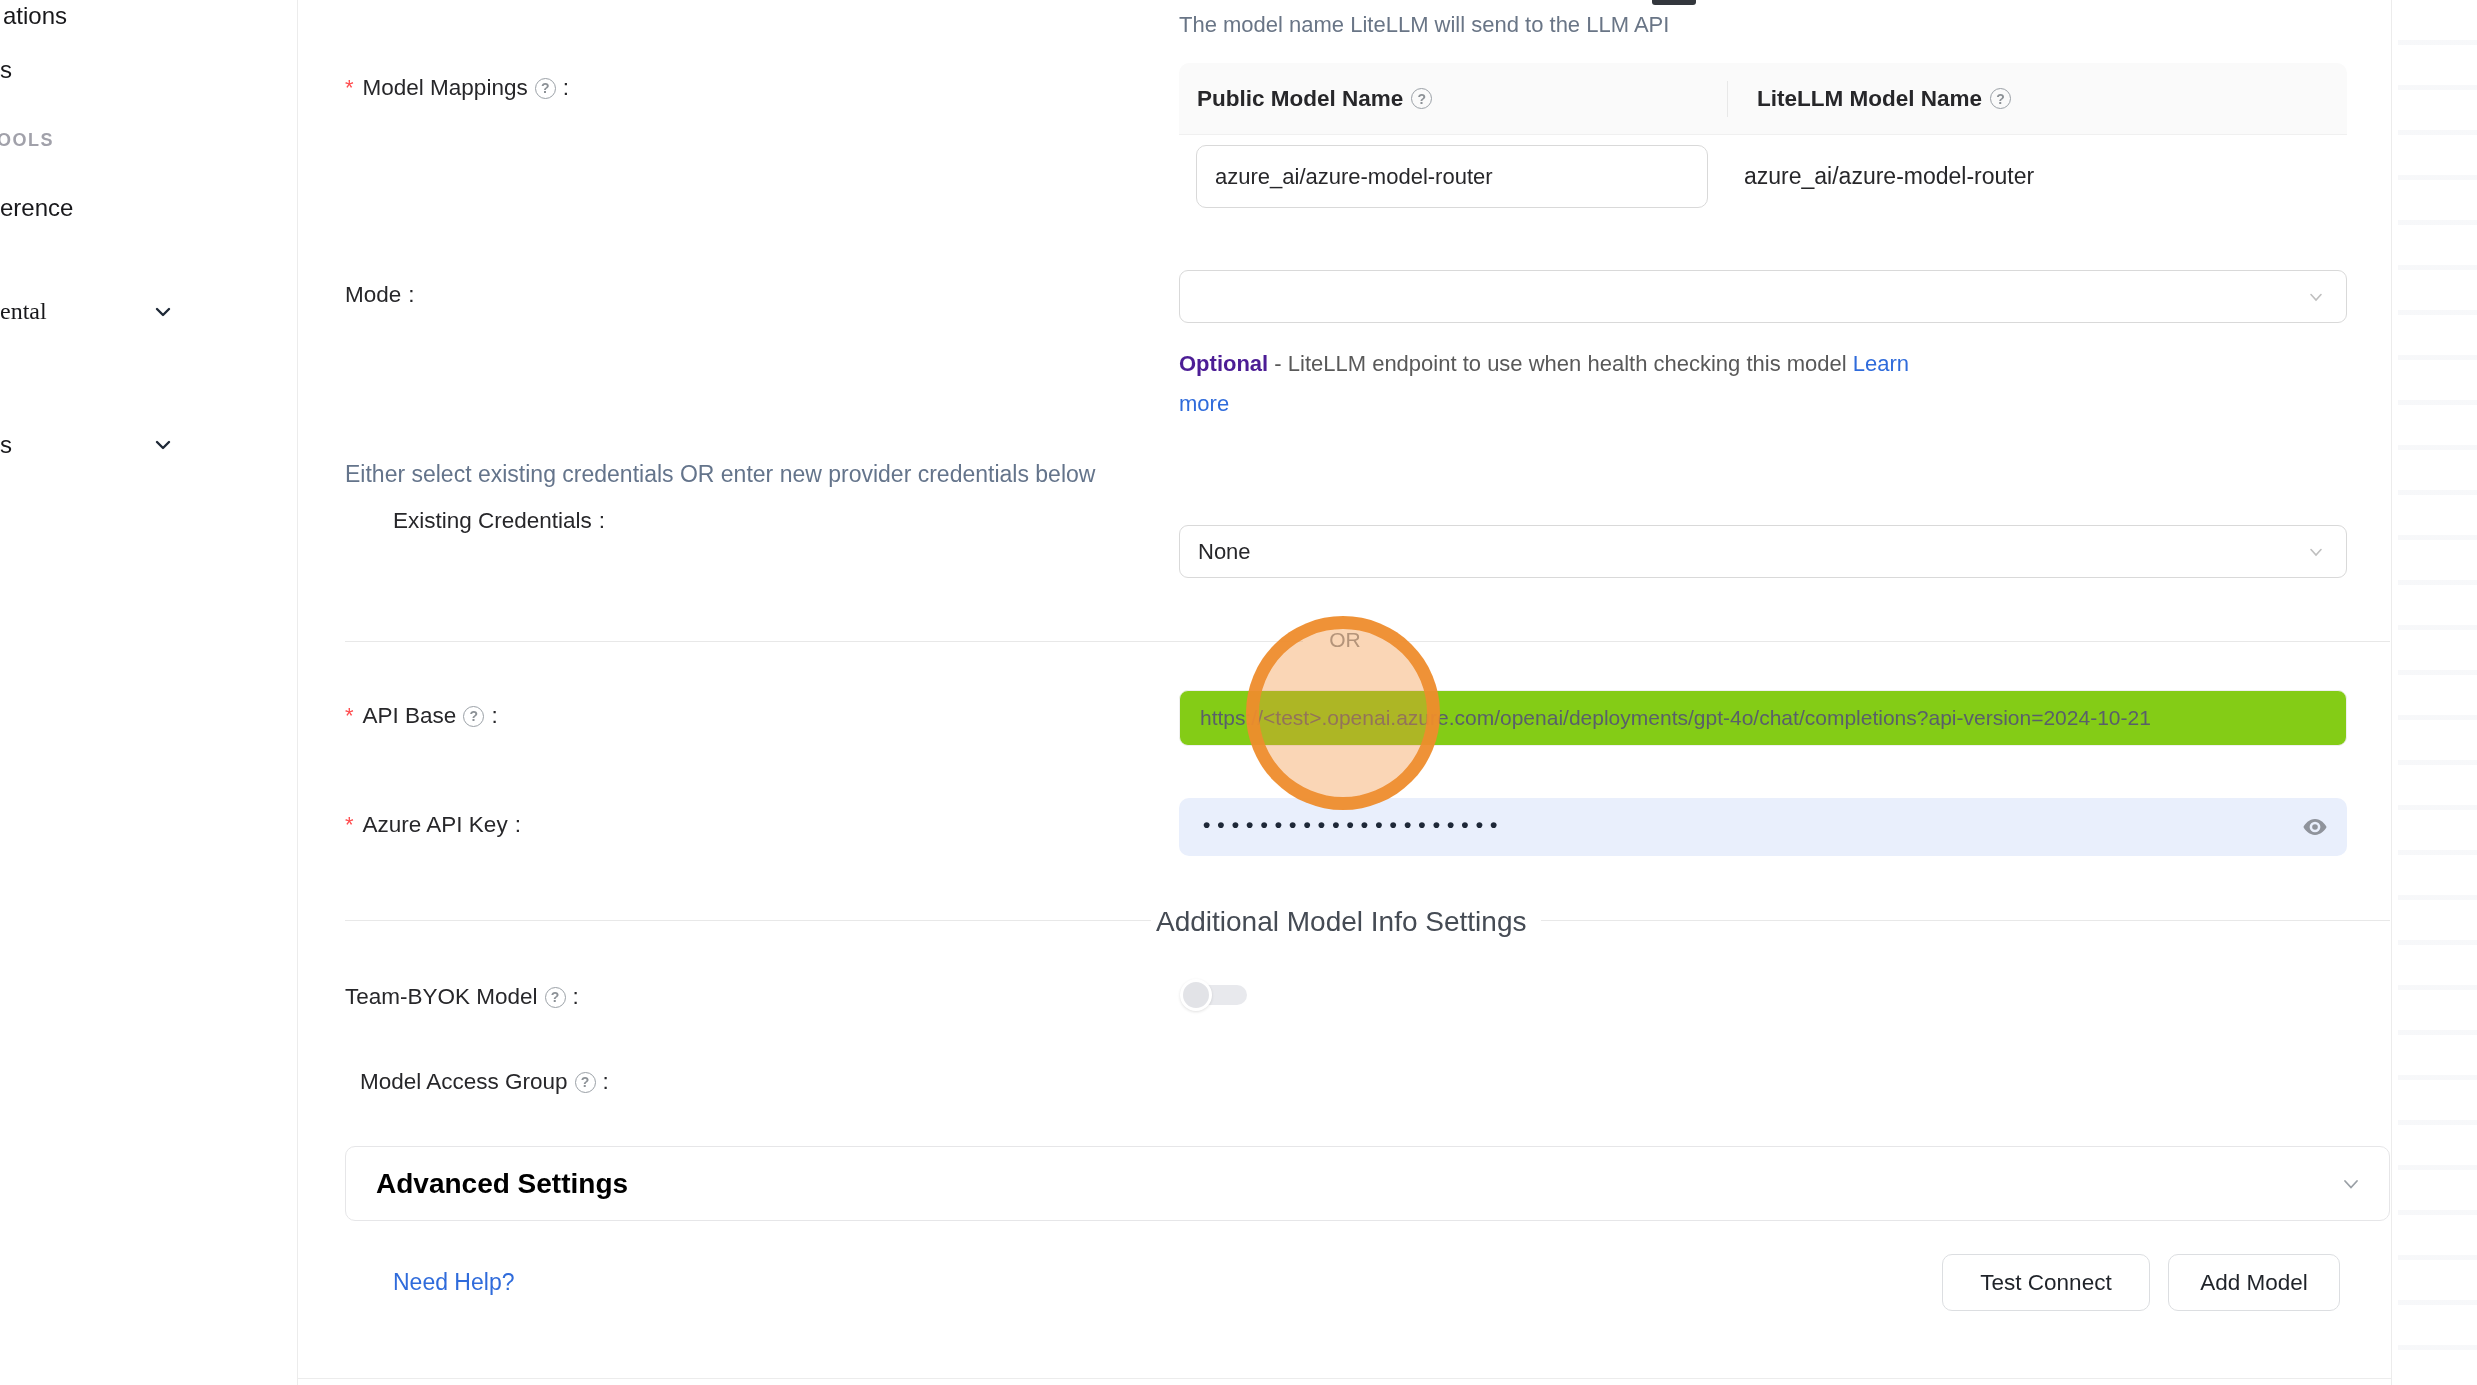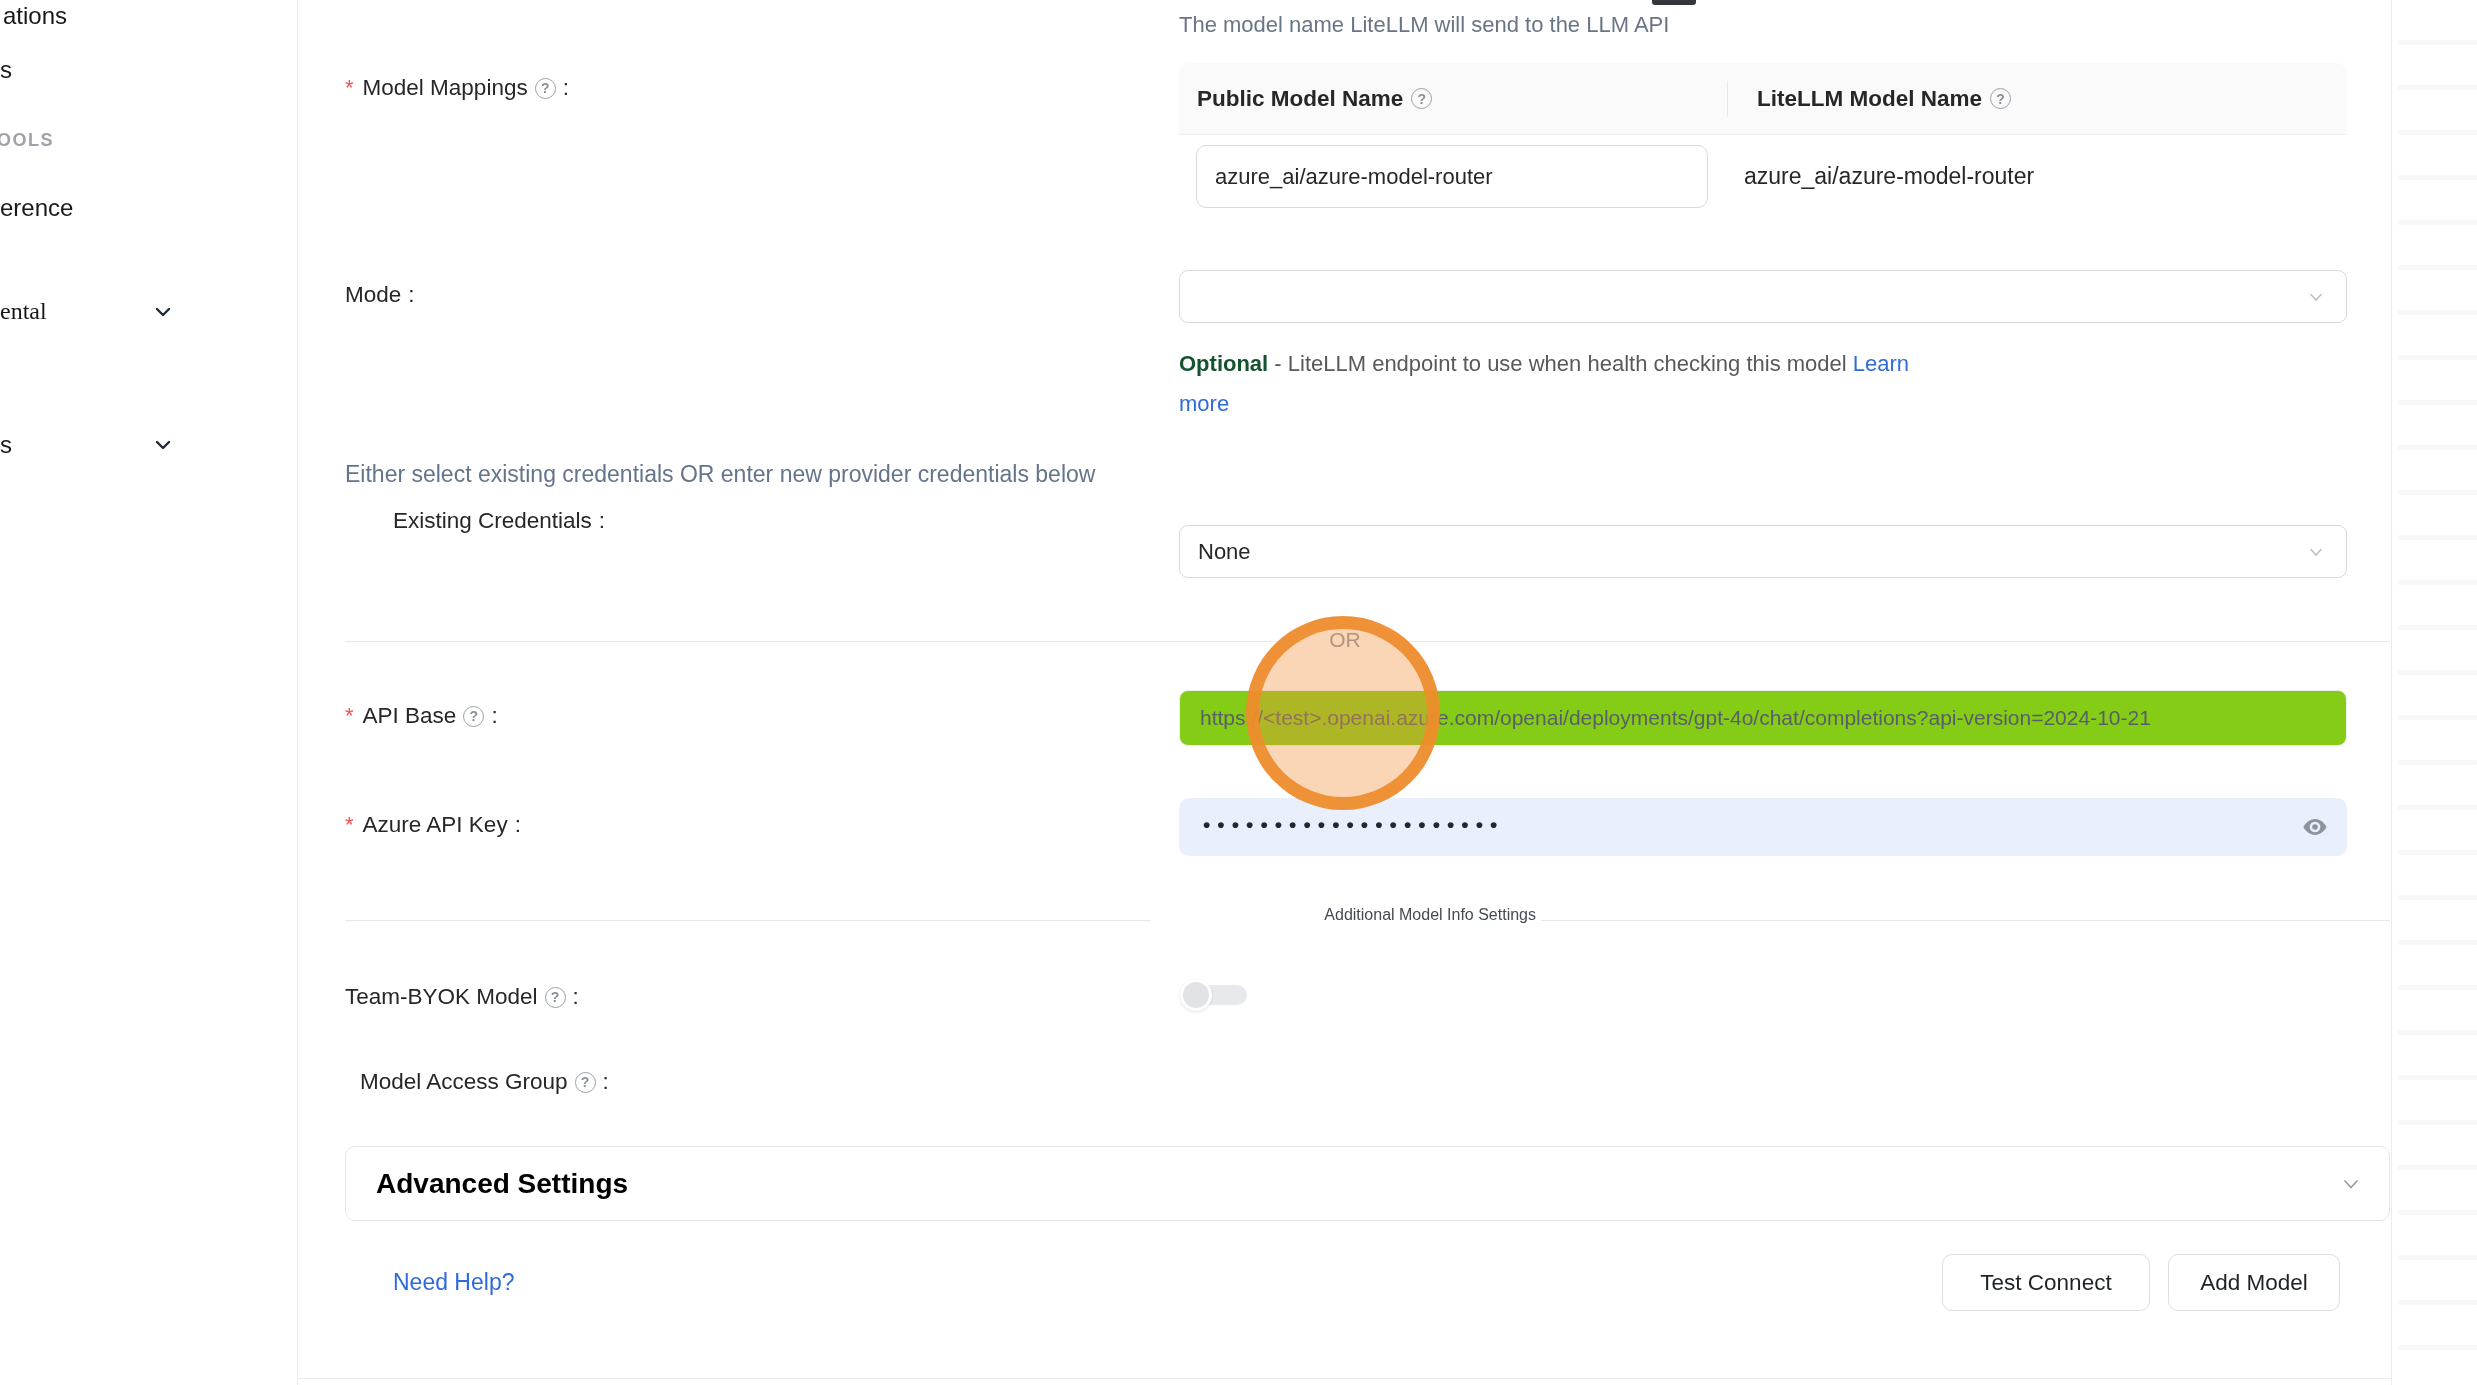--- a/index.html
+++ b/index.html
@@ -42,28 +42,28 @@
   .mm-static { position:absolute; left:565px; top:0; height:85px; display:flex; align-items:center; font-size:23px; color:#27272a; }
   .mm-bborder { position:absolute; left:0; top:161px; width:1168px; height:1px; background:#f0f0f0; }
 
   
   .select-box { position:absolute; left:1179px; width:1168px; height:53px; background:#fff; border:1px solid #d9d9d9; border-radius:9px;
                 display:flex; align-items:center; padding:0 18px; font-size:22px; color:#27272a; cursor:pointer; }
   .select-box .sel-chevron { position:absolute; right:22px; top:50%; transform:translateY(-50%); }
   .placeholder { color:#bfbfbf; }
 
   .opt-help { position:absolute; left:1179px; top:344px; width:830px; font-size:22px; color:#595959; line-height:40px; }
-  .opt-bold { font-weight:700; color:#14532d; }
+  .opt-bold { font-weight:700; color:#4c1d95; }
   .link { color:#2f6bdb; cursor:pointer; }
   .cred-note { position:absolute; left:345px; top:461px; font-size:23px; color:#64748b; }
 
   
   .divider-line { position:absolute; height:1px; background:#e8e8e8; }
   .or-text { position:absolute; top:628px; left:1305px; width:80px; text-align:center; font-size:21px; color:#8f959e; }
-  .info-divider-text { position:absolute; top:906px; left:1156px; width:380px; text-align:right; font-size:16px; color:#454b54; }
+  .info-divider-text { position:absolute; top:906px; left:1156px; width:380px; text-align:left; font-size:28px; color:#454b54; }
 
   
   .api-base { position:absolute; left:1179px; top:690px; width:1168px; height:56px; background:#84cc16; border:1px solid #efefef;
               border-radius:9px; display:flex; align-items:center; padding:0 20px; overflow:hidden; }
   .api-base span { font-size:21px; color:#595f6a; white-space:nowrap; }
 
   
   .key-box { position:absolute; left:1179px; top:798px; width:1168px; height:58px; background:#e9effc; border-radius:10px;
              display:flex; align-items:center; padding:0 24px; }
   .dots { font-size:21px; letter-spacing:7px; color:#1e2838; font-weight:700; transform:translateY(-2px); }

